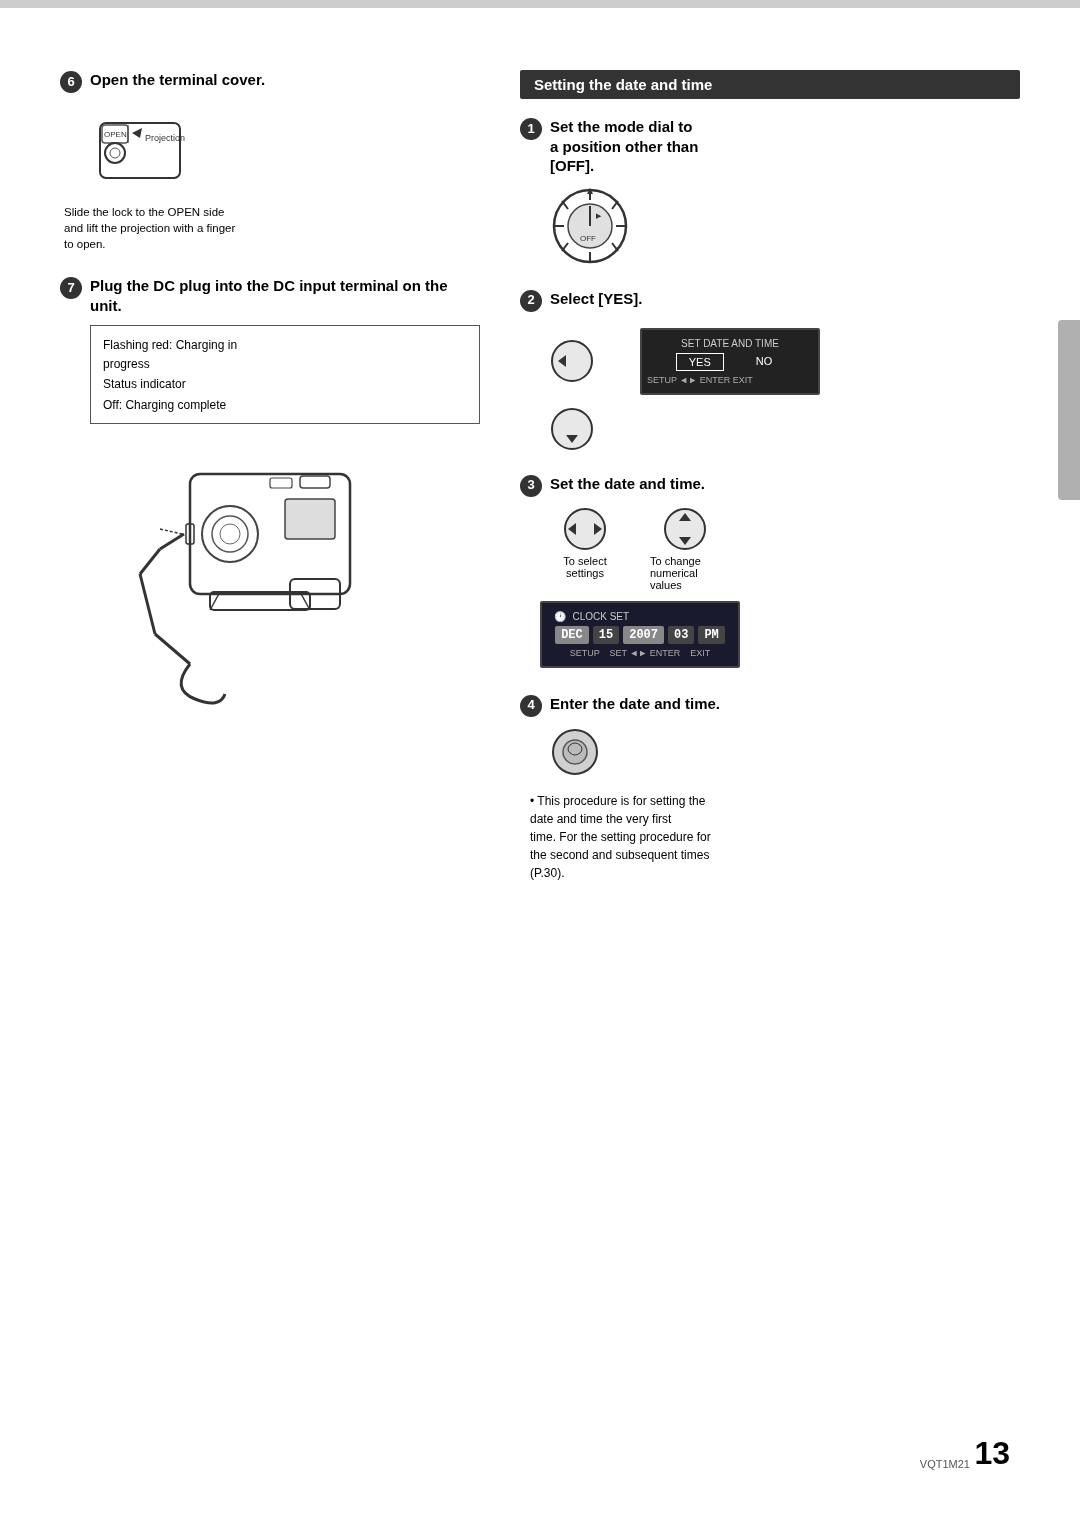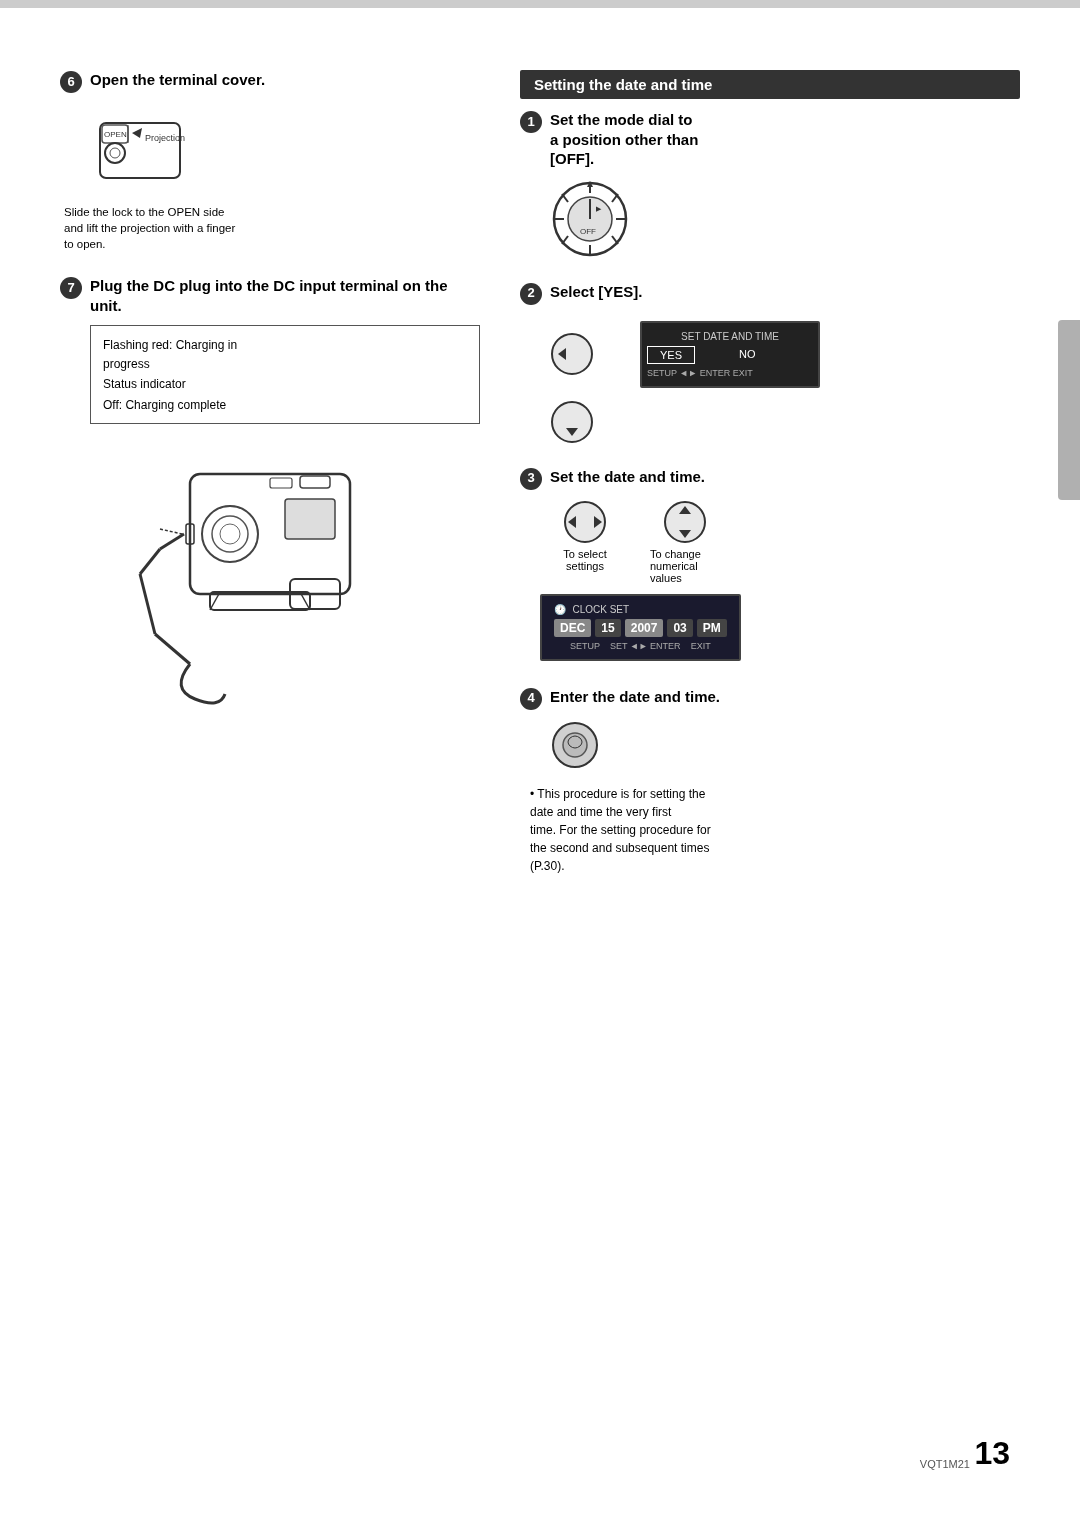--- a/index.html
+++ b/index.html
@@ -58,21 +58,21 @@
       flex: 1;
     }
 
     
     .section-header {
       background: #333;
       color: #fff;
       padding: 6px 14px;
       font-size: 15px;
       font-weight: bold;
-      margin-bottom: 11px;
+      margin-bottom: 18px;
       border-radius: 2px;
     }
 
     
     .step {
       margin-bottom: 24px;
     }
 
     .step-title {
       display: flex;
@@ -145,21 +145,22 @@
 
     .screen-title {
       text-align: center;
       font-size: 10px;
       margin-bottom: 4px;
       color: #ccc;
     }
 
     .screen-btn-row {
       display: flex;
-      gap: 32px;
+      justify-content: center;
+      gap: 20px;
       margin: 4px 0;
     }
 
     .screen-btn-yes {
       border: 1.5px solid #fff;
       padding: 2px 12px;
       font-size: 11px;
       color: #fff;
     }
 
@@ -213,20 +214,21 @@
       font-size: 10px;
       color: #ccc;
       margin-bottom: 4px;
     }
 
     .clock-date-row {
       display: flex;
       gap: 4px;
       justify-content: center;
       margin: 4px 0;
+      font-family: Liberation Mono, monospace;
     }
 
     .clock-field {
       background: #444;
       padding: 2px 6px;
       border-radius: 2px;
       font-size: 12px;
       font-weight: bold;
     }
 

